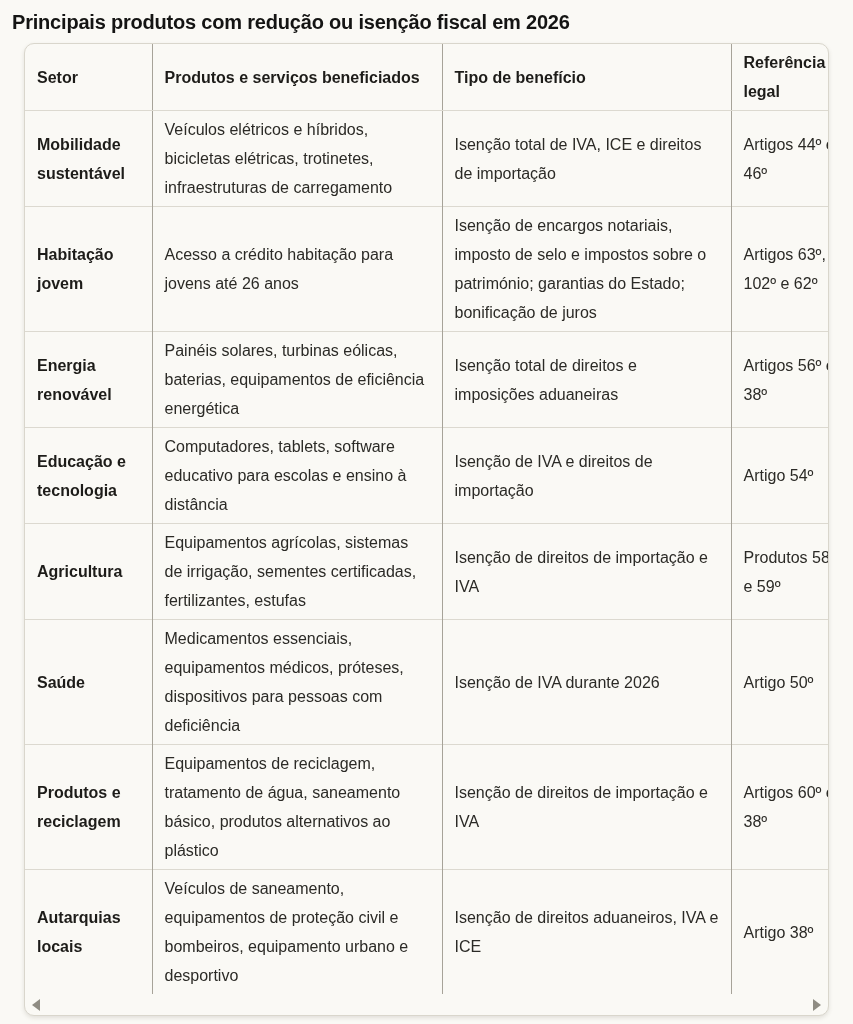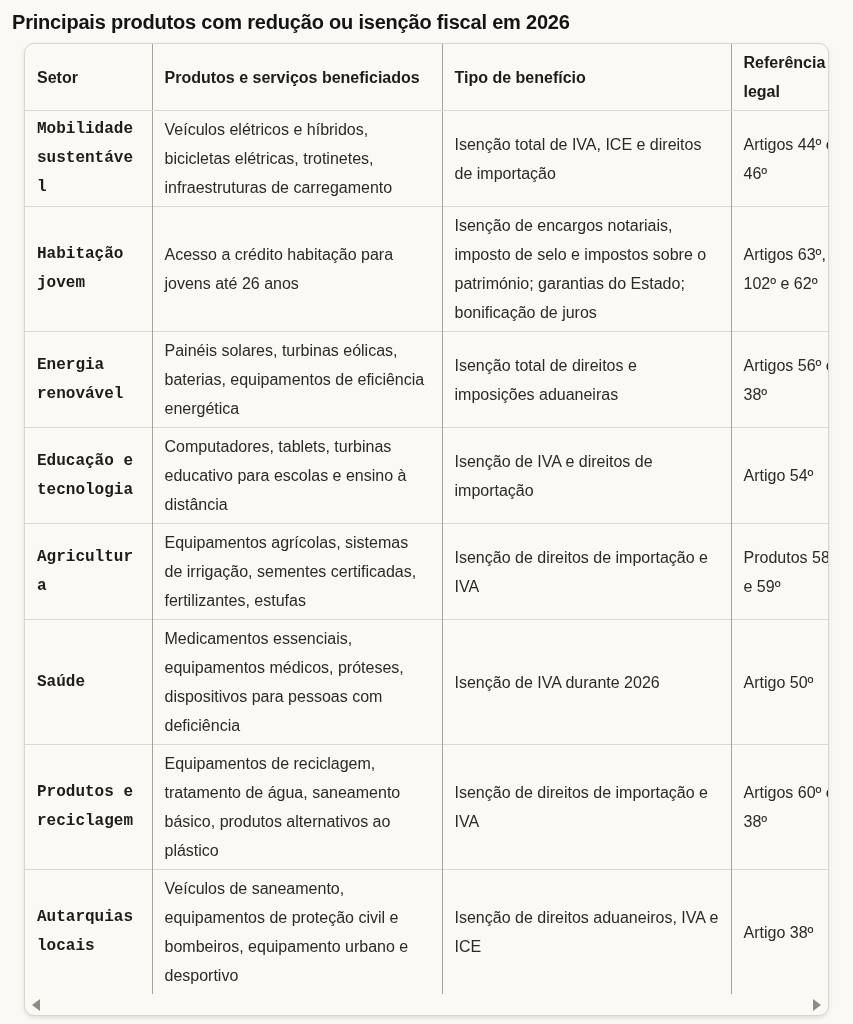--- a/index.html
+++ b/index.html
@@ -48,21 +48,20 @@
     text-align: left;
     word-wrap: break-word;
   }
   th {
     font-weight: 700;
     color: #1D1C19;
   }
   td.col-setor {
     font-weight: 700;
     color: #1D1C19;
-    font-family: Liberation Mono, monospace;
   }
   th + th, td + td {
     border-left: 1px solid #A7A399;
   }
   thead th {
     border-bottom: 1px solid #DCD9D0;
   }
   tbody tr + tr td {
     border-top: 1px solid #DCD9D0;
   }
@@ -127,21 +126,21 @@
           <td>Artigos 63º, 102º e 62º</td>
         </tr>
         <tr>
           <td class="col-setor">Energia renovável</td>
           <td>Painéis solares, turbinas eólicas, baterias, equipamentos de eficiência energética</td>
           <td>Isenção total de direitos e imposições aduaneiras</td>
           <td>Artigos 56º e 38º</td>
         </tr>
         <tr>
           <td class="col-setor">Educação e tecnologia</td>
-          <td>Computadores, tablets, turbinas educativo para escolas e ensino à distância</td>
+          <td>Computadores, tablets, software educativo para escolas e ensino à distância</td>
           <td>Isenção de IVA e direitos de importação</td>
           <td>Artigo 54º</td>
         </tr>
         <tr>
           <td class="col-setor">Agricultura</td>
           <td>Equipamentos agrícolas, sistemas de irrigação, sementes certificadas, fertilizantes, estufas</td>
           <td>Isenção de direitos de importação e IVA</td>
           <td>Produtos 58º e 59º</td>
         </tr>
         <tr>

